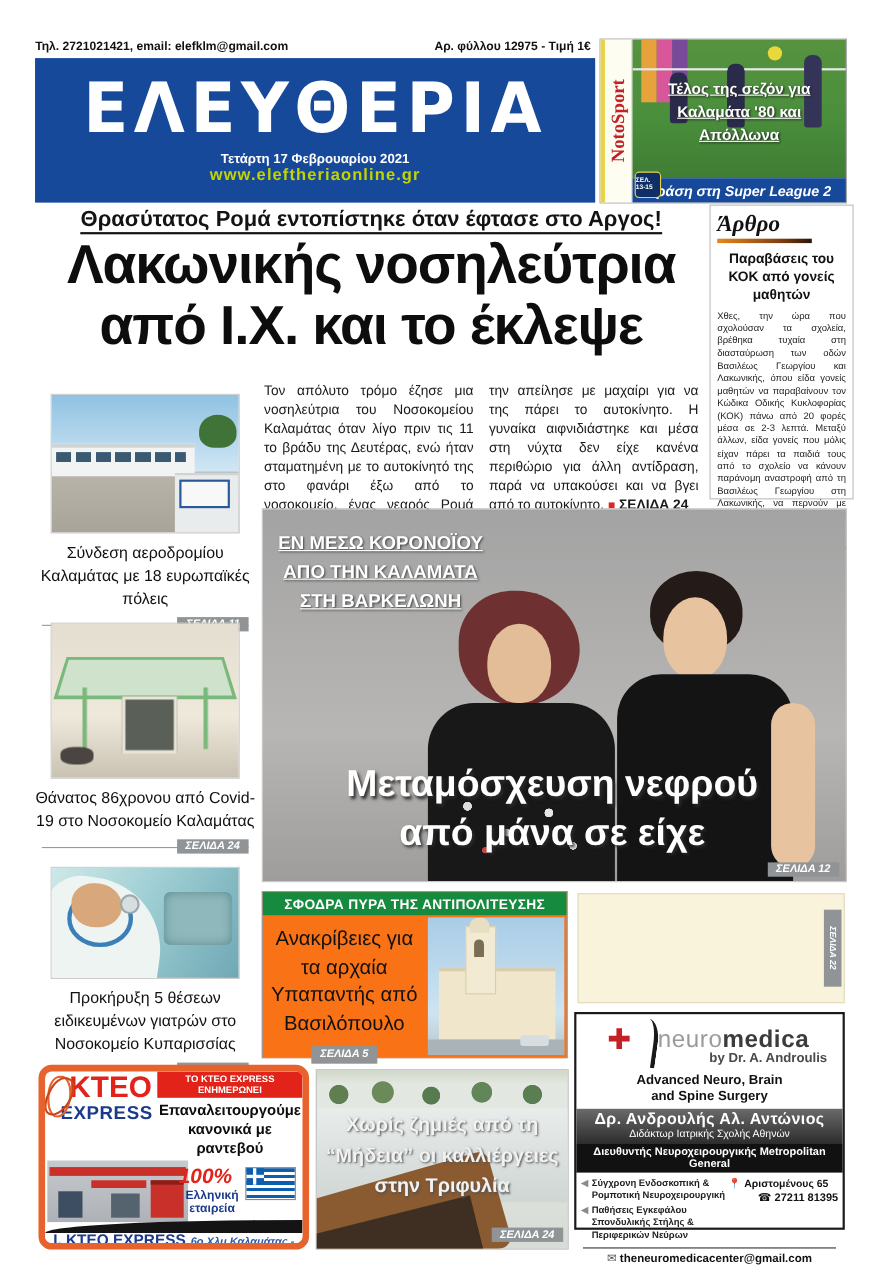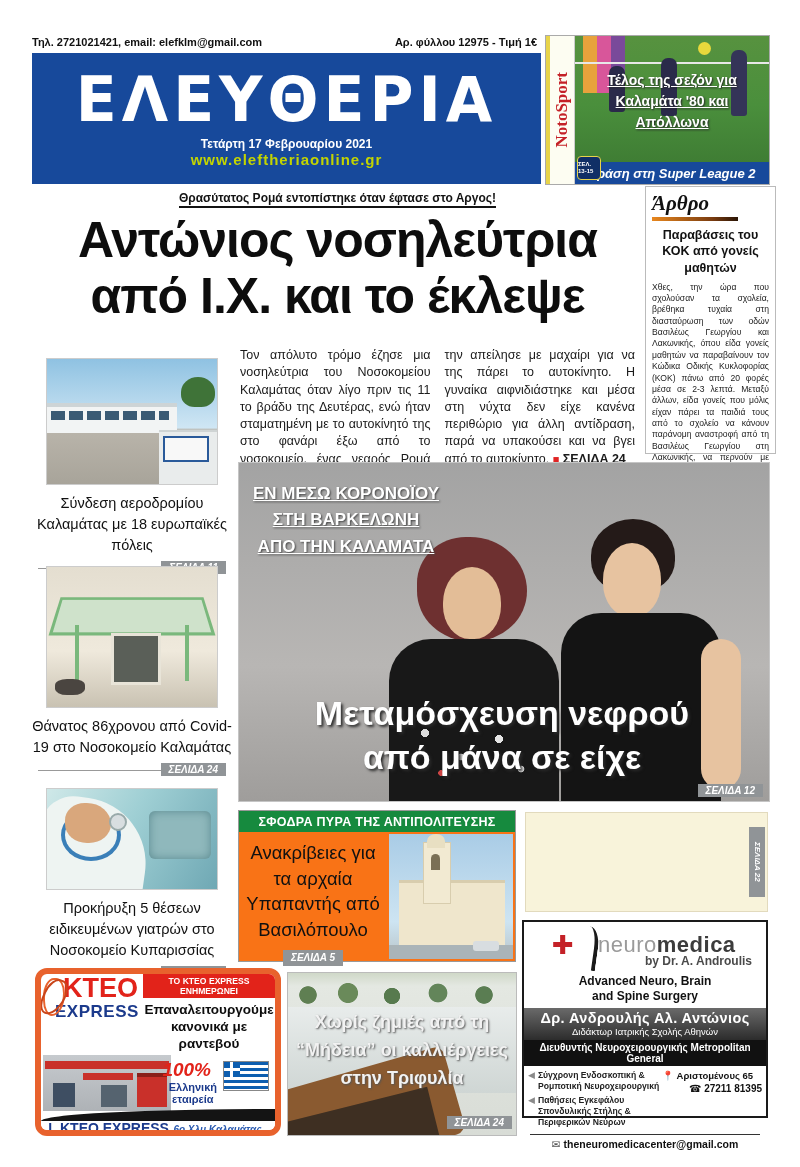--- a/index.html
+++ b/index.html
@@ -43,21 +43,21 @@
            font-weight:bold;font-size:14px;line-height:1.5;text-decoration:underline;
            text-shadow:1px 1px 2px #222;}
   #ns-bar{height:22px;background:#17499b;display:flex;align-items:center;position:relative;}
   #ns-badge{position:absolute;left:2px;top:-6px;width:22px;height:22px;background:#102f66;
             border:1px solid #e8d44a;border-radius:4px;color:#fff;font-size:6px;font-weight:bold;
             display:flex;flex-direction:column;align-items:center;justify-content:center;line-height:1.2;}
   #ns-bar .t{flex:1;text-align:center;color:#fff;font-weight:bold;font-style:italic;font-size:13px;}
 
   
   #kicker{left:35px;top:188px;width:605px;text-align:center;}
-  #kicker span{font-size:12px;font-weight:bold;color:#131313;border-bottom:2px solid #131313;padding-bottom:1px;}
+  #kicker span{font-size:20px;font-weight:bold;color:#131313;border-bottom:2px solid #131313;padding-bottom:1px;}
   #headline{left:35px;top:212px;width:605px;text-align:center;color:#0d0d0d;
             font-weight:bold;font-size:50px;line-height:1.12;letter-spacing:-1px;}
   #lead-body{left:240px;top:347px;width:395px;font-size:12.5px;line-height:1.38;text-align:justify;
              column-count:2;column-gap:14px;color:#1a1a1a;}
   #lead-body .psq{color:#e02424;font-size:11px;}
   #lead-body .pref{font-weight:bold;}
 
   
   #arthro{left:645px;top:186px;width:131px;height:268px;border:1px solid #bbb;padding:4px 6px;box-sizing:border-box;background:#fff;}
   #arthro .label{font-family:"Liberation Serif","DejaVu Serif",serif;font-style:italic;font-weight:bold;
@@ -255,21 +255,21 @@
       <div id="ns-badge">ΣΕΛ. 13-15</div>
       <div class="t">Δράση στη Super League 2</div>
     </div>
   </div>
 </div>
 
 <div class="abs" id="kicker">
   <span>Θρασύτατος Ρομά εντοπίστηκε όταν έφτασε στο Αργος!</span>
 </div>
 <div class="abs" id="headline">
-  <div>Αντώνιος νοσηλεύτρια</div>
+  <div>Λακωνικής νοσηλεύτρια</div>
   <div>από Ι.Χ. και το έκλεψε</div>
 </div>
 <div class="abs" id="lead-body">
   <span>Τον απόλυτο τρόμο έζησε μια νοσηλεύτρια του Νοσοκομείου Καλαμάτας όταν λίγο πριν τις 11 το βράδυ της Δευτέρας, ενώ ήταν σταματημένη με το αυτοκίνητό της στο φανάρι έξω από το νοσοκομείο, ένας νεαρός Ρομά την απείλησε με μαχαίρι για να της πάρει το αυτοκίνητο. Η γυναίκα αιφνιδιάστηκε και μέσα στη νύχτα δεν είχε κανένα περιθώριο για άλλη αντίδραση, παρά να υπακούσει και να βγει από το αυτοκίνητο.</span>
   <span class="psq">■</span>
   <span class="pref">ΣΕΛΙΔΑ 24</span>
 </div>
 
 <div class="abs" id="arthro">
   <div class="label">Άρθρο</div>
@@ -330,22 +330,22 @@
   <div class="mom-hair"></div>
   <div class="mom-face"></div>
   <div class="mom-body"></div>
   <div class="mom-flowers"></div>
   <div class="dau-hair"></div>
   <div class="dau-face"></div>
   <div class="dau-body"></div>
   <div class="dau-arm"></div>
   <div id="mp-kicker">
     <div><span>ΕΝ ΜΕΣΩ ΚΟΡΟΝΟΪΟΥ</span></div>
+    <div><span>ΑΠΟ ΤΗΝ ΚΑΛΑΜΑΤΑ</span></div>
     <div><span>ΣΤΗ ΒΑΡΚΕΛΩΝΗ</span></div>
-    <div><span>ΑΠΟ ΤΗΝ ΚΑΛΑΜΑΤΑ</span></div>
   </div>
   <div id="mp-title">
     <div>Μεταμόσχευση νεφρού</div>
     <div>από μάνα σε είχε</div>
   </div>
   <span class="badge2" id="mp-badge">ΣΕΛΙΔΑ 12</span>
 </div>
 
 <div class="abs" id="church">
   <div class="bar">ΣΦΟΔΡΑ ΠΥΡΑ ΤΗΣ ΑΝΤΙΠΟΛΙΤΕΥΣΗΣ</div>

